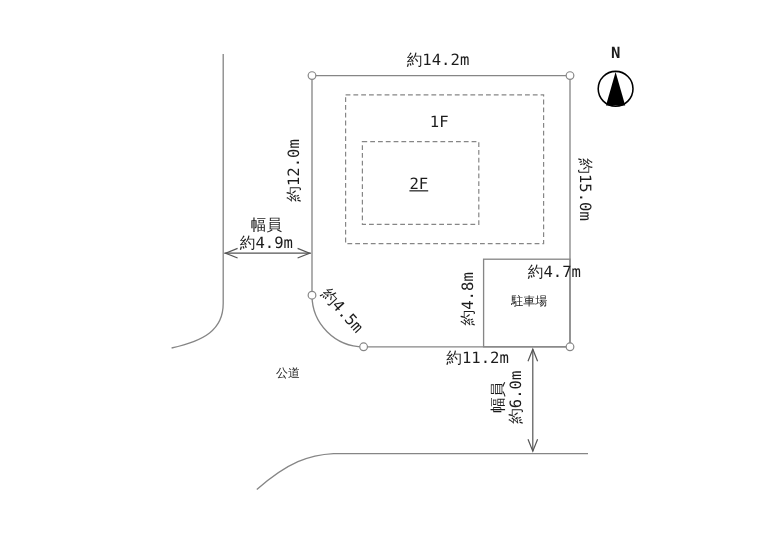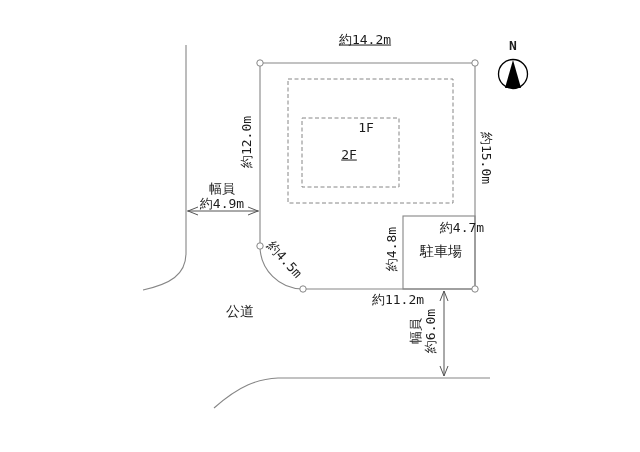--- a/index.html
+++ b/index.html
@@ -13,21 +13,21 @@
   .dash{stroke:var(--line_color,#868686);fill:none;stroke-width:1;stroke-dasharray:4 2.5;}
   .marker{fill:#fff;stroke:var(--line_color,#868686);stroke-width:1;}
   .dim{stroke:#555;fill:none;stroke-width:1;}
   .compass-circle{fill:#fff;stroke:var(--compass_color,#000);stroke-width:1.3;}
   .compass-needle{fill:var(--compass_color,#000);stroke:none;}
   .lbl{position:absolute;white-space:nowrap;font-size:13px;line-height:1.15;
        transform:translate(-50%,-50%);text-align:center;}
   .lbl.r-ccw{transform:translate(-50%,-50%) rotate(-90deg);}
   .lbl.r-cw{transform:translate(-50%,-50%) rotate(90deg);}
   .lbl.r-diag{transform:translate(-50%,-50%) rotate(48deg);}
-  .lbl.big{font-size:14px;font-family:Liberation Mono, monospace;}
+  .lbl.big{font-size:10px;}
   .lbl.compass-n{font-weight:bold;}
 </style>
 </head>
 <body>
 
 <div class="stage">
 
   <svg width="640" height="452" viewBox="0 0 640 452">
 
     <path class="ln" d="M 186 45 L 186 253 C 186 275 170 284 143 290"></path>
@@ -62,31 +62,31 @@
     </g>
 
     <g>
       <circle class="compass-circle" cx="513" cy="74" r="14.5"></circle>
       <path class="compass-needle" d="M 513 60 L 521 88 L 505 88 Z"></path>
     </g>
   </svg>
 
   <div class="lbl compass-n" style="left:513px;top:46px;">N</div>
 
-  <div class="lbl" style="left:365px;top:40px;text-decoration:underline;">約14.2m</div>
+  <div class="lbl" style="left:365px;top:52px;">約14.2m</div>
 
   <div class="lbl r-ccw" style="left:247px;top:142px;">約12.0m</div>
 
   <div class="lbl r-cw" style="left:486px;top:158px;">約15.0m</div>
 
   <div class="lbl" style="left:398px;top:300px;">約11.2m</div>
 
   <div class="lbl r-diag" style="left:284px;top:260px;">約4.5m</div>
 
-  <div class="lbl" style="left:366px;top:103px;margin-top:25px;">1F</div>
+  <div class="lbl" style="left:366px;top:103px;">1F</div>
 
   <div class="lbl" style="left:349px;top:155px;text-decoration:underline;">2F</div>
 
   <div class="lbl" style="left:462px;top:228px;">約4.7m</div>
 
   <div class="lbl big" style="left:441px;top:252px;">駐車場</div>
 
   <div class="lbl r-ccw" style="left:392px;top:249px;">約4.8m</div>
 
   <div class="lbl" style="left:222px;top:197px;">

